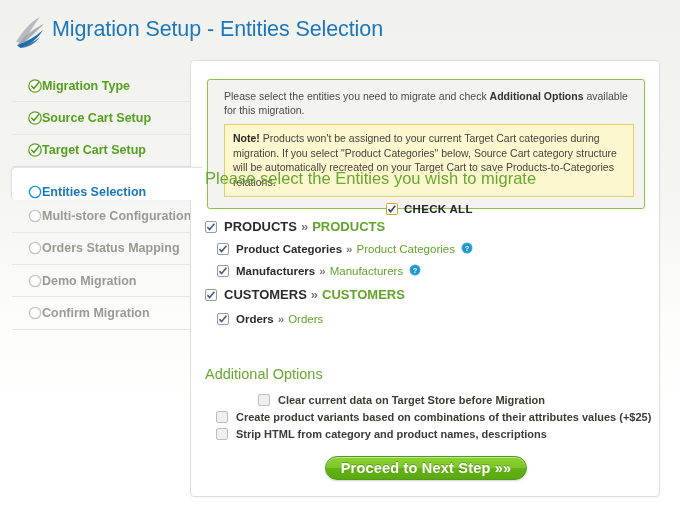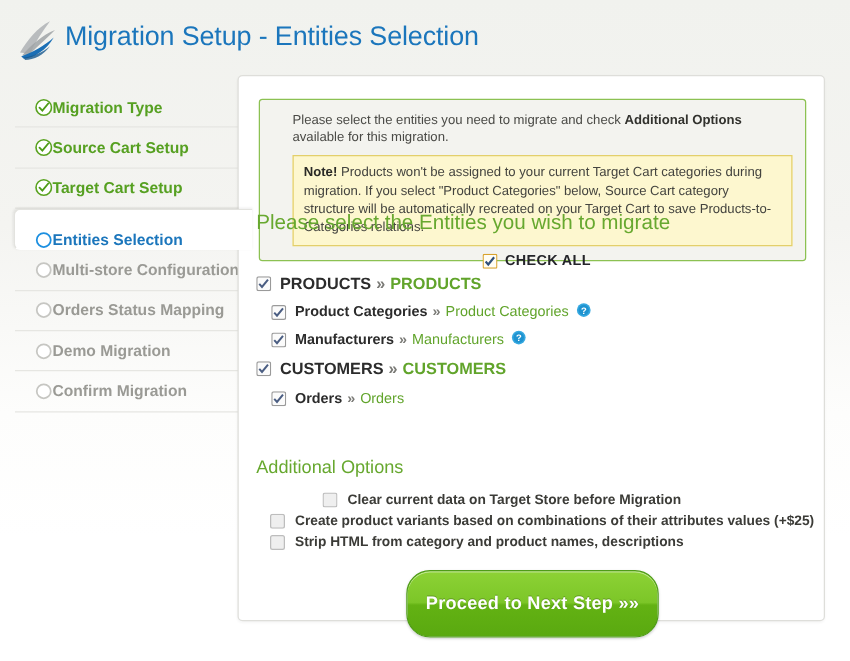--- a/index.html
+++ b/index.html
@@ -90,21 +90,21 @@
   }
 
   
   #notice-box {
     position: absolute;
     left: 16px; top: 18px;
     width: 438px;
     background: #f3f3ef;
     border: 1px solid #8cc152;
     border-radius: 3px;
-    padding: 9px 10px 11px 26px;
+    padding: 9px 10px 11px 16px;
   }
   #notice-intro {
     font-size: 10.5px;
     color: #4a4a46;
     line-height: 1.35;
     margin-bottom: 7px;
   }
   #notice-intro b { color: #32322e; }
   #note-inner {
     background: #fdf7cf;
@@ -175,21 +175,21 @@
     font-weight: bold;
     color: #3b3b37;
     white-space: nowrap;
   }
   .opt-row .cb { margin-right: 8px; }
 
   
   #proceed-button {
     position: absolute;
     left: 134px; top: 395px;
-    width: 202px; height: 54px;
+    width: 202px; height: 24px;
     border-radius: 19px;
     border: 1px solid #4e9c17;
     background: linear-gradient(to bottom, #8dd235 0%, #7cc628 48%, #63b213 52%, #5aa910 100%);
     box-shadow: inset 0 1px 0 rgba(255,255,255,0.45), 0 1px 2px rgba(0,0,0,0.18);
     color: #ffffff;
     font-size: 14.5px;
     font-weight: bold;
     text-shadow: 0 -1px 0 rgba(0,0,0,0.25);
     display: flex;
     align-items: center;

